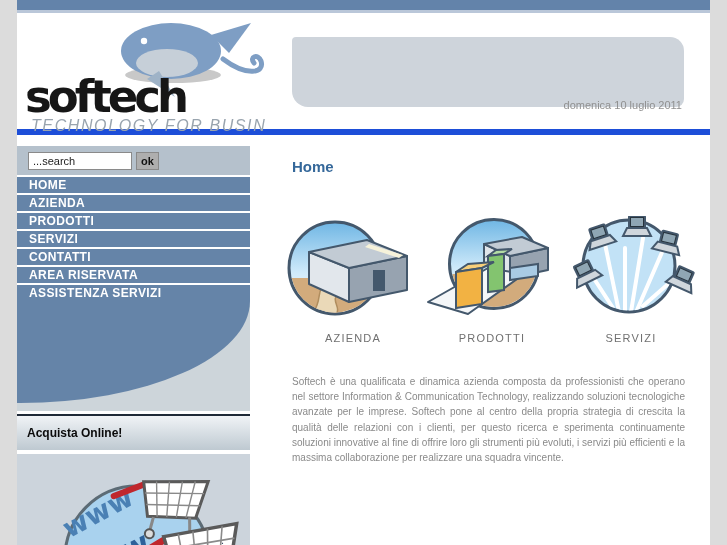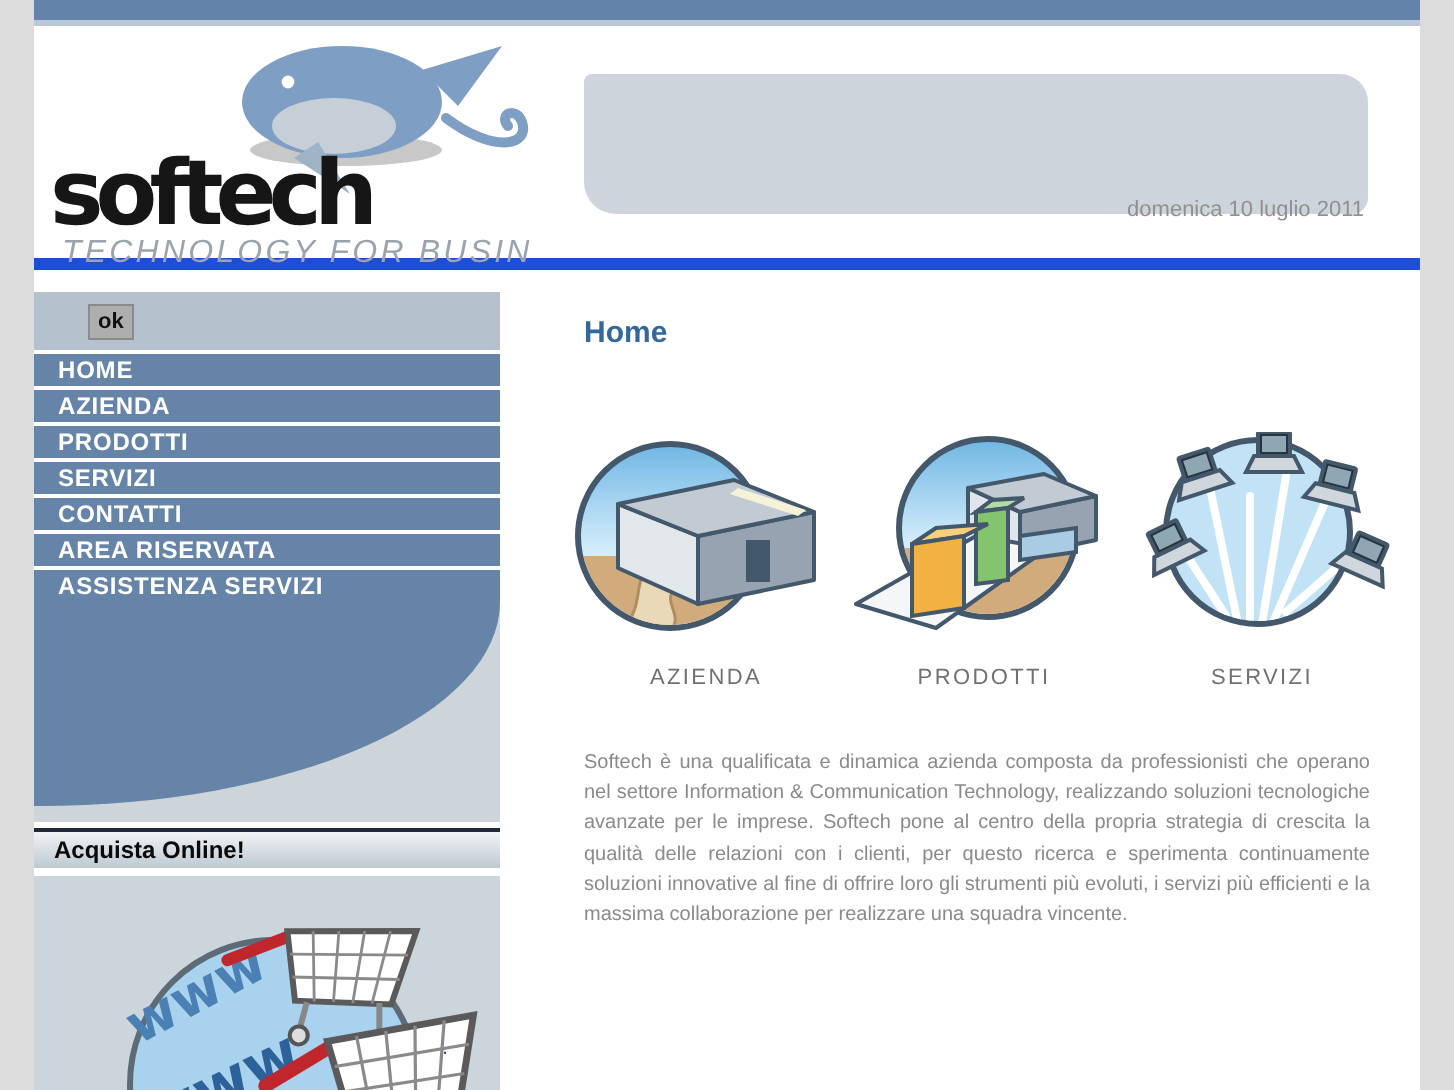--- a/index.html
+++ b/index.html
@@ -25,34 +25,34 @@
   
   .sidebar { position:absolute; left:0; top:146px; width:233px; }
   .search-row {
     height:29px; background:#b5c1cc; display:flex; align-items:center; padding-left:11px;
   }
   .search-input {
     width:104px; height:18px; border:1px solid #8a8a8a; font-size:11px;
     padding:1px 4px; color:#222; font-family:"Liberation Sans",sans-serif; background:#fff;
   }
   .ok-btn {
-    margin-left:16px; height:18px; font-size:11px; font-weight:bold; color:#111;
+    margin-left:4px; height:18px; font-size:11px; font-weight:bold; color:#111;
     background:#aeaeae; border:1px solid #8a8a8a; padding:0 4px; cursor:pointer;
     font-family:"Liberation Sans",sans-serif;
   }
   .menu-item {
     height:16px; margin-top:2px; background:#6584a8; color:#fff;
     font-weight:bold; font-size:12px; letter-spacing:.4px;
     display:flex; align-items:center; padding-left:12px; cursor:pointer;
   }
   .swoosh-wrap { height:110px; background:#cdd5da; }
   .swoosh { height:102px; background:#6584a8; border-bottom-right-radius:230px 102px; }
   .side-gap { height:3px; background:#ffffff; }
   .shop-bar {
-    height:20px; border-top:2px solid #1f2937;
+    height:36px; border-top:2px solid #1f2937;
     background:linear-gradient(#f0f3f6,#bec9d1);
     display:flex; align-items:center; padding-left:10px;
     font-weight:bold; font-size:12px; color:#0a0a0a;
   }
   .shop-gap { height:4px; background:#ffffff; }
   .shop-box { position:relative; height:107px; background:#ccd4dc; overflow:hidden; }
   .cart-illustration { position:absolute; left:38px; top:10px; cursor:pointer; }
   .stray-dot { position:absolute; left:204px; top:80px; font-size:11px; color:#44506a; }
   
   .page-title {
@@ -95,20 +95,21 @@
       </svg>
     </div>
 
     <div class="banner"></div>
 
     <div class="date">domenica 10 luglio 2011</div>
   </div>
 
   <div class="sidebar">
     <div class="search-row">
+      <input class="search-input" type="text" value="...search" style="">
       <button class="ok-btn">ok</button>
     </div>
     <div class="menu-item">HOME</div>
     <div class="menu-item">AZIENDA</div>
     <div class="menu-item">PRODOTTI</div>
     <div class="menu-item">SERVIZI</div>
     <div class="menu-item">CONTATTI</div>
     <div class="menu-item">AREA RISERVATA</div>
     <div class="menu-item">ASSISTENZA SERVIZI</div>
 

